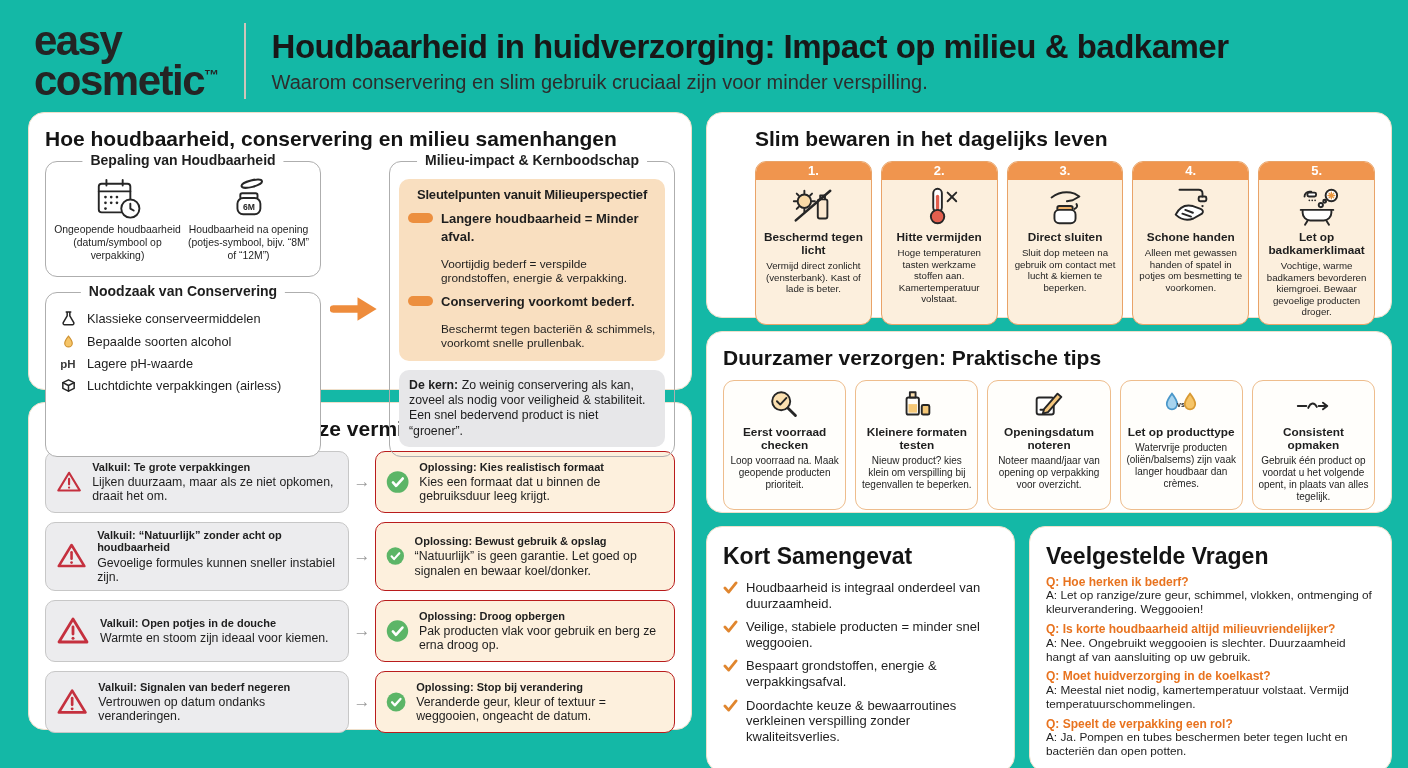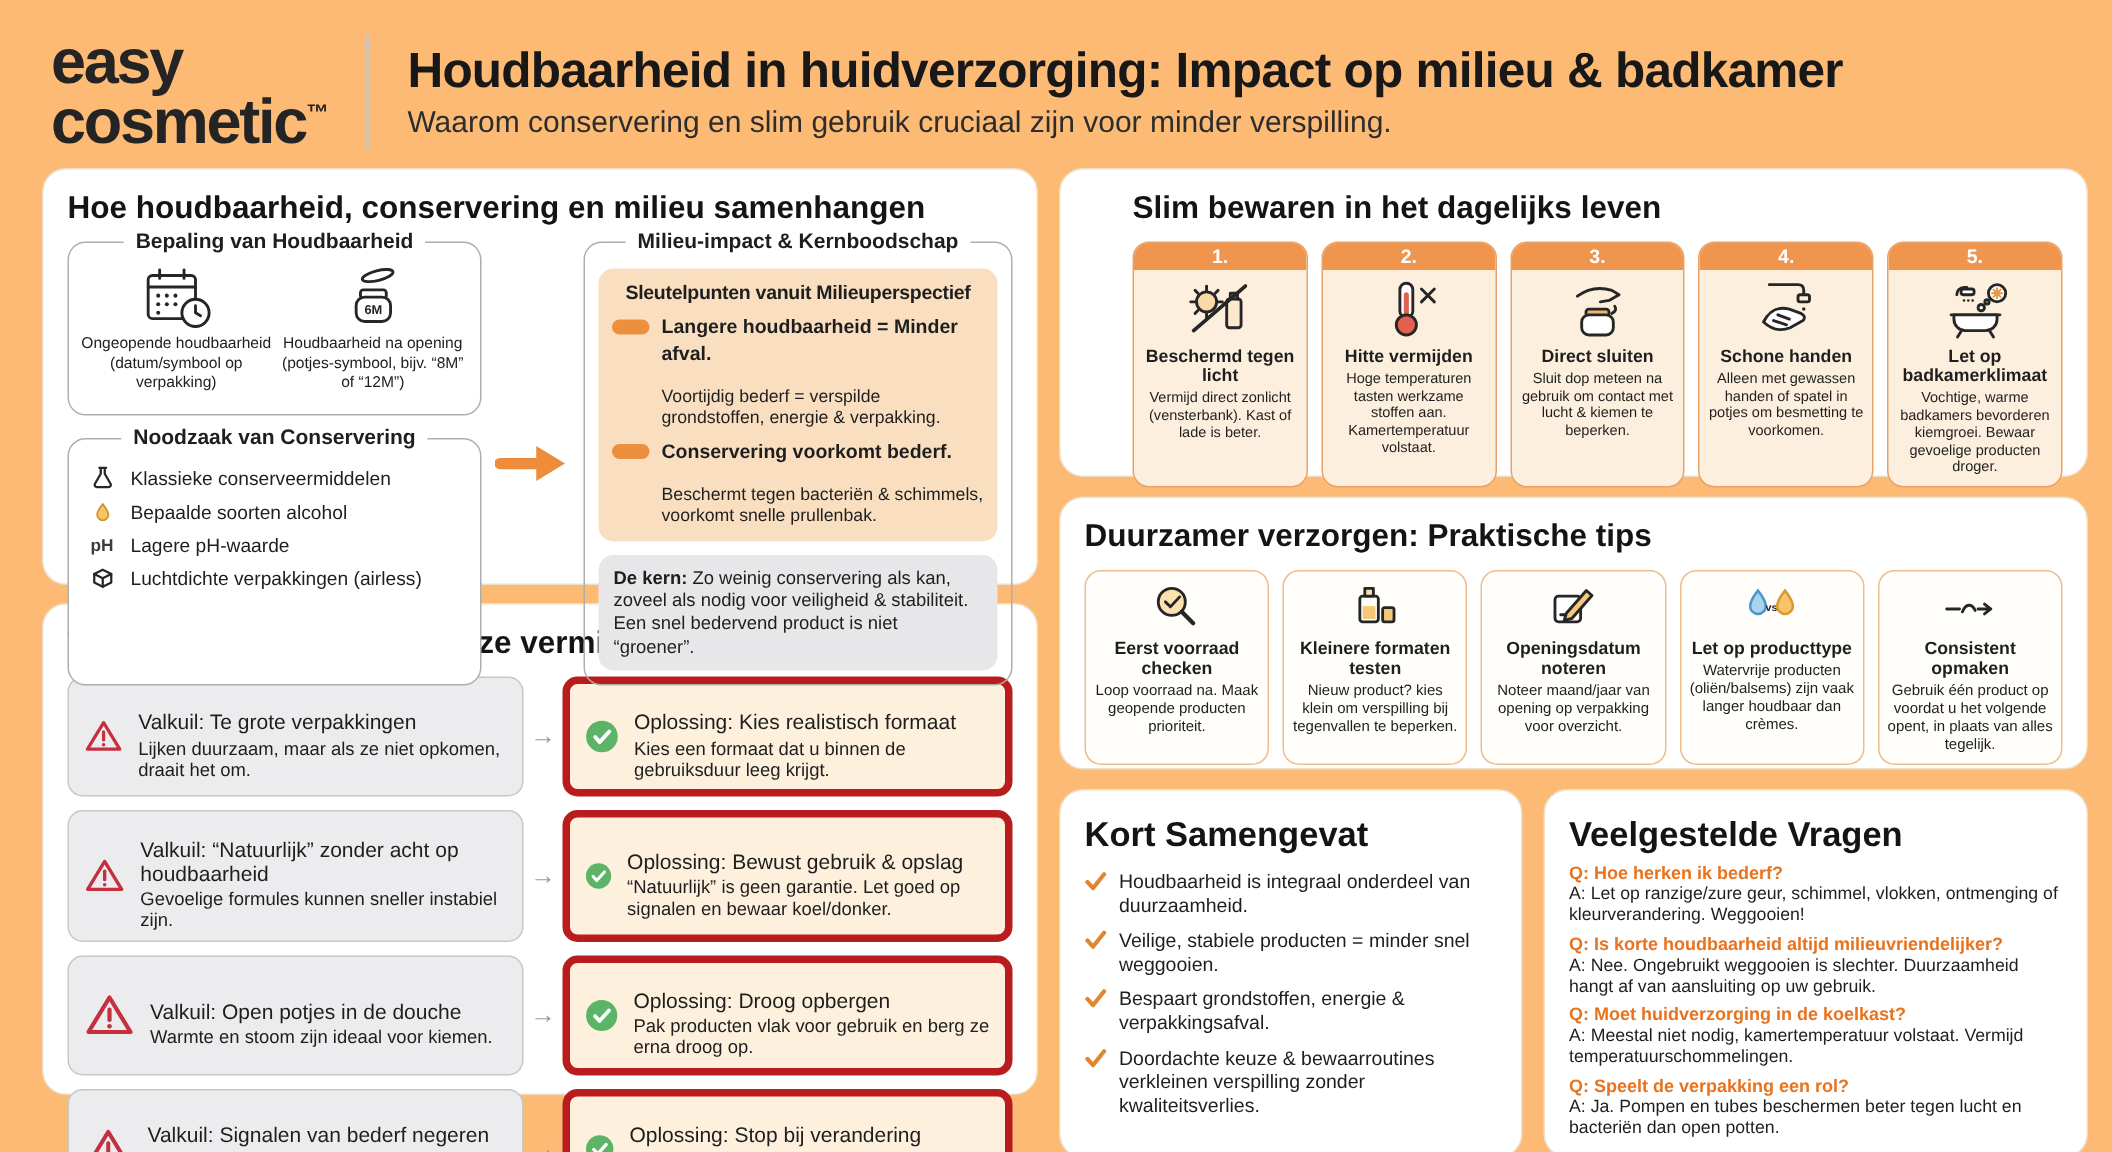--- a/index.html
+++ b/index.html
@@ -1,17 +1,17 @@
 <!DOCTYPE html>
 <html><head>
 <meta charset="utf-8">
 <style>
   * { margin:0; padding:0; box-sizing:border-box; }
   body { background:#fbeadb; }
-  .canvas { position:relative; width:1408px; height:768px; background:#fdba74;
+  .canvas { position:relative; width:1408px; height:768px; background:#14b8a6;
             font-family:"Liberation Sans", sans-serif; color:#1e1e1e; overflow:hidden; }
 
   
   .header { display:flex; align-items:center; padding:16px 34px 6px; height:112px; }
   .logo { font-weight:800; font-size:42px; line-height:0.95; letter-spacing:-1.5px; color:#242424; }
   .logo .tm { font-size:15px; vertical-align:super; font-weight:800; }
   .hdr-div { width:2px; height:76px; background:#cfc5ba; margin:0 26px; }
   .hdr-title { font-size:33px; font-weight:800; letter-spacing:-0.5px; color:#181818; }
   .hdr-sub { font-size:20px; margin-top:5px; color:#2d2d2d; }
 
@@ -45,22 +45,22 @@
   .key-b { font-weight:800; font-size:13px; line-height:1.15; }
   .key-t { font-size:11.8px; line-height:1.2;margin-top:12px; }
   .core-box { background:#e7e7e9; border-radius:10px; padding:8px 10px; font-size:12.3px; line-height:1.25; margin-top:9px; }
   .core-box b { font-weight:800; }
 
   
   #panel-pitfalls { height:328px; }
   .pit-rows { display:flex; flex-direction:column; gap:9px; }
   .pit-row { display:grid; grid-template-columns:304px 26px 1fr; align-items:stretch; min-height:62px; }
   .pit-box { background:#ececee; border:1px solid #c7c7c7; border-radius:10px; padding:6px 10px; display:flex; gap:10px; align-items:center; }
-  .sol-box { background:#fdf0dd; border:5px solid #b91c1c; border-radius:10px; padding:6px 10px; display:flex; gap:10px; align-items:center; }
-  .pit-title { font-weight:400; font-size:14px; line-height:1.12;margin-top:12px; }
+  .sol-box { background:#fdf0dd; border:1px solid #b91c1c; border-radius:10px; padding:6px 10px; display:flex; gap:10px; align-items:center; }
+  .pit-title { font-weight:700; font-size:11px; line-height:1.12; }
   .pit-text { font-size:12.3px; line-height:1.15; margin-top:2px; }
   .row-arrow { display:flex; align-items:center; justify-content:center; color:#9a9a9a; font-size:17px; font-weight:700; }
 
   
   #panel-storage { height:206px;padding-left:48px; }
   .cards5 { display:flex; gap:9px; }
   .scard { flex:1; border:1.5px solid #e9a368; border-radius:11px; overflow:hidden; background:#fcefdd; display:flex; flex-direction:column; }
   .scard-hd { background:#f0954e; color:#fff; font-weight:800; font-size:13px; text-align:center; padding:1px 0 2px; }
   .scard-bd { padding:3px 5px 6px; text-align:center; display:flex; flex-direction:column; align-items:center; }
   .scard-bd svg { height:46px; margin:1px 0; }

